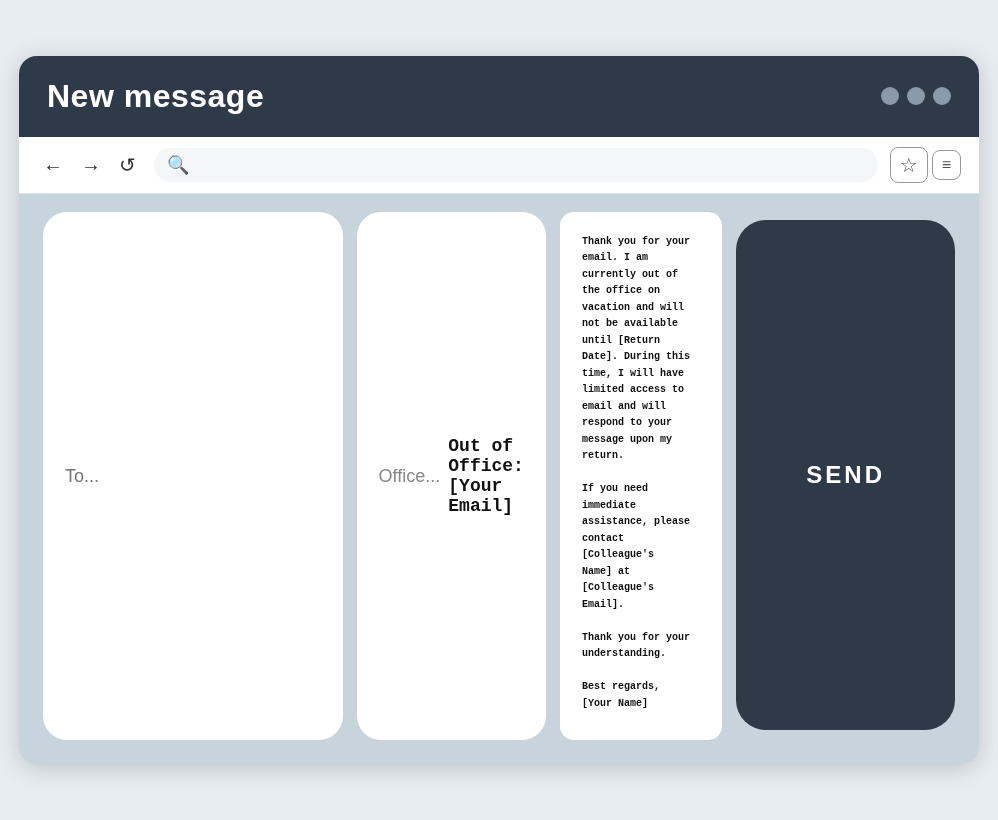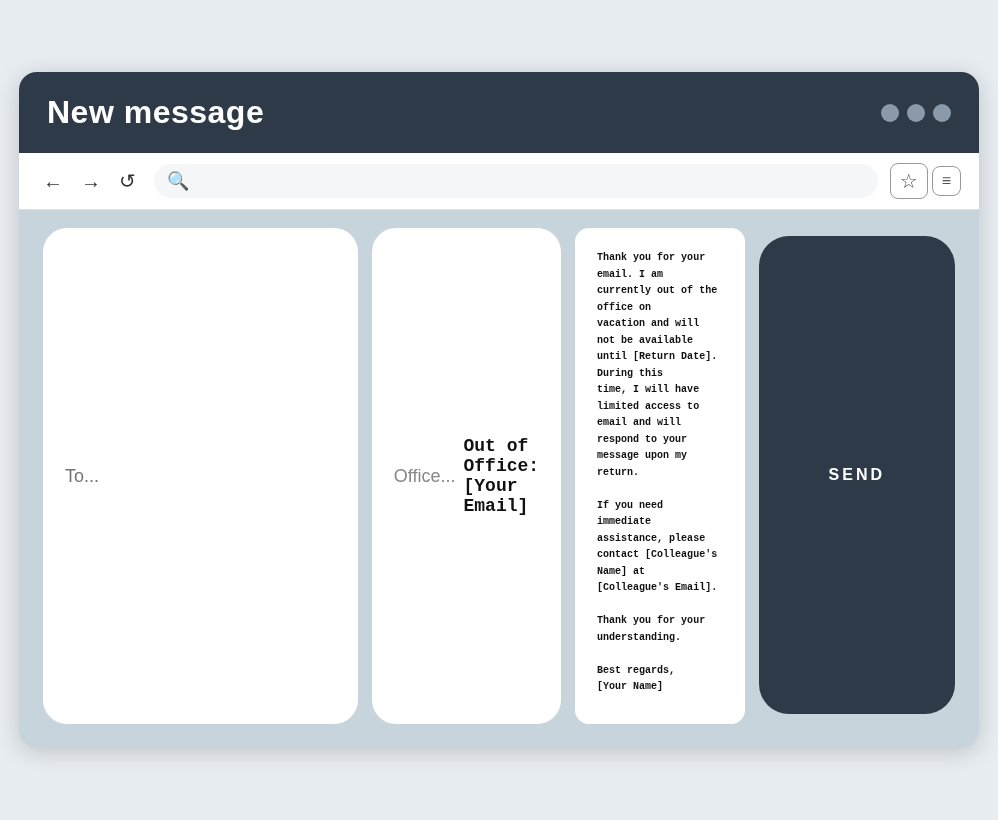--- a/index.html
+++ b/index.html
@@ -190,21 +190,21 @@
       justify-content: center;
       padding: 8px 0 10px;
     }
 
     .send-btn {
       background: #2e3a47;
       color: #ffffff;
       border: none;
       border-radius: 30px;
       padding: 16px 70px;
-      font-size: 16px;
+      font-size: 24px;
       font-weight: 700;
       letter-spacing: 3px;
       cursor: pointer;
       font-family: Arial, sans-serif;
     }
   </style>
 </head>
 <body>
 
 <div class="email-window">

